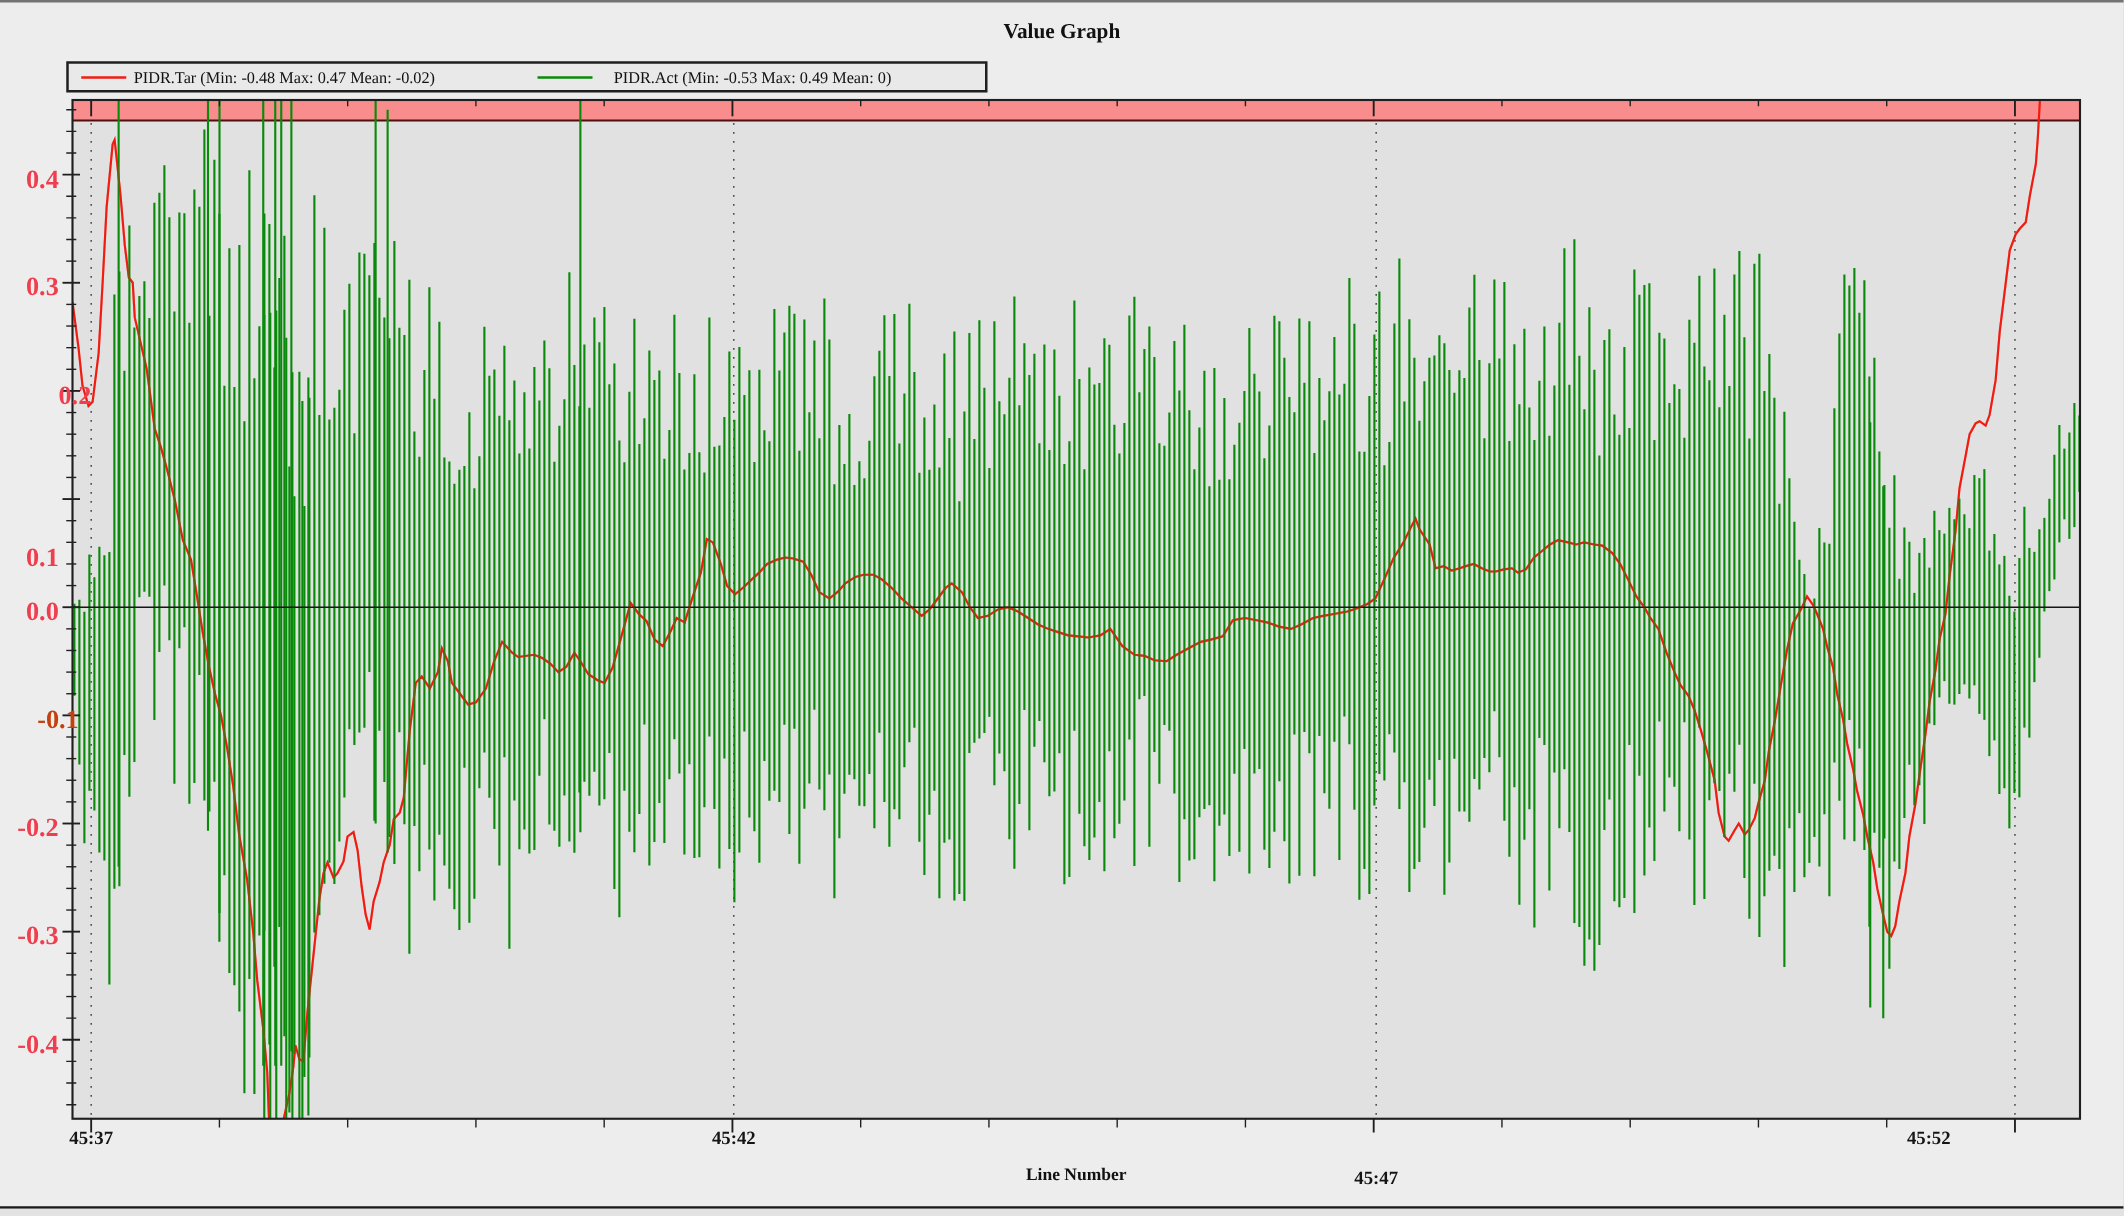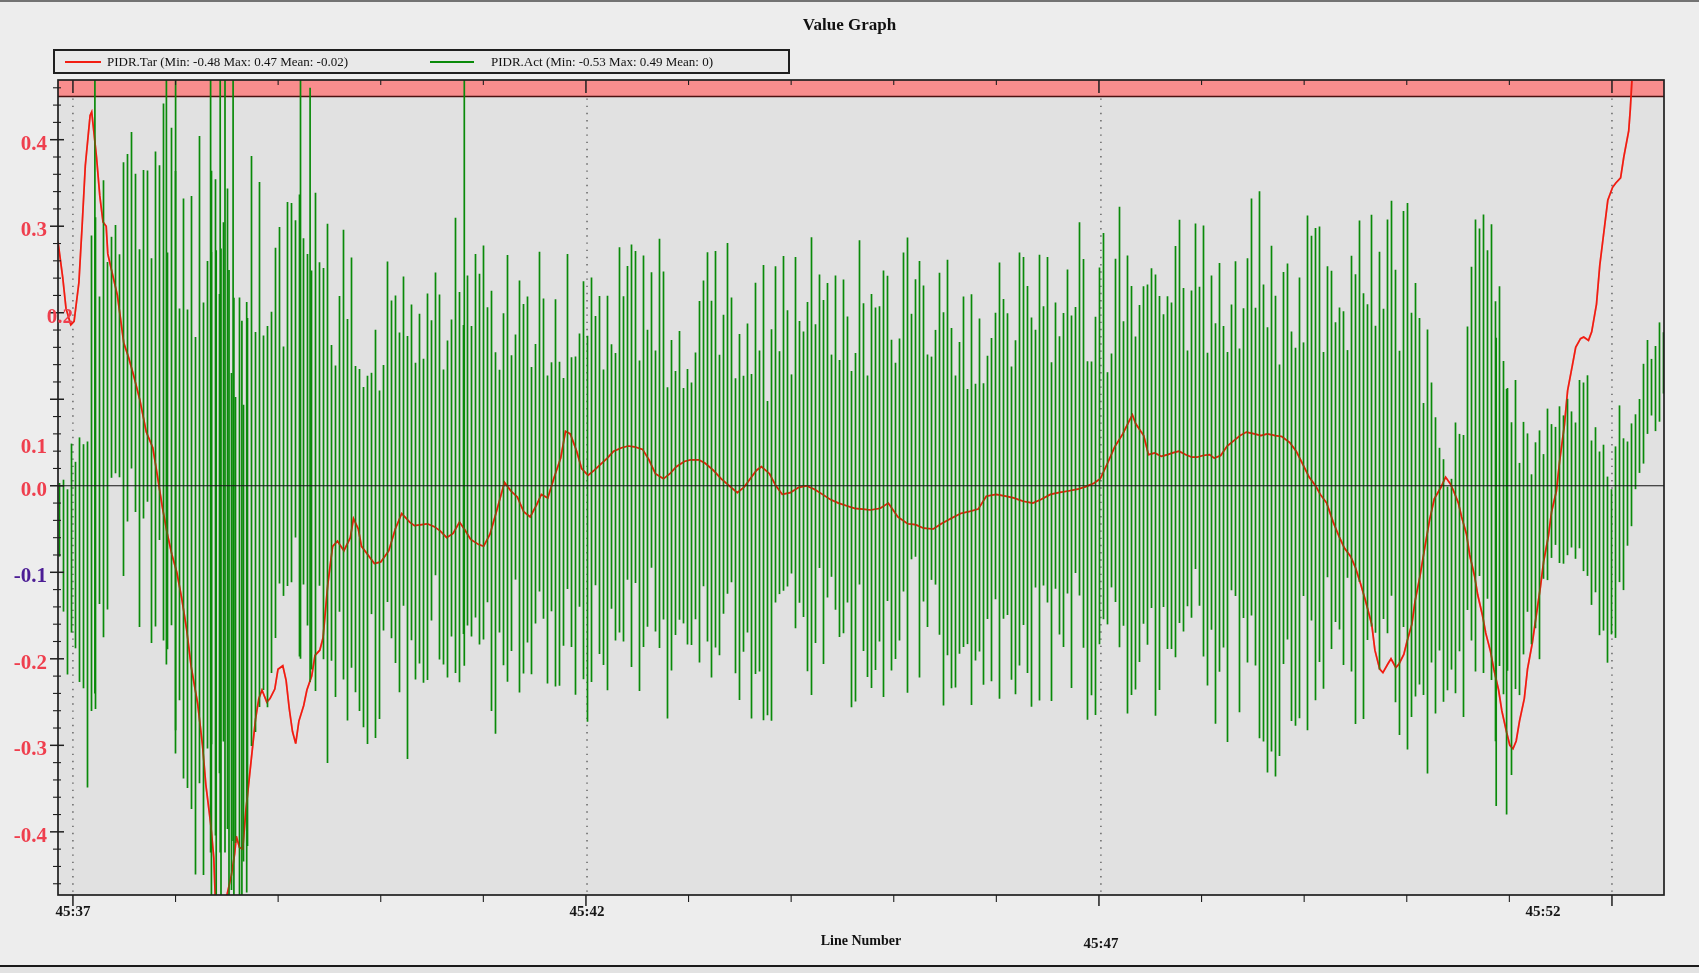--- a/index.html
+++ b/index.html
@@ -580,21 +580,21 @@
   <div id="labelLayer">
       <div class="tick-label-x" style="left: 37.9358px; top: 901px;">45:37</div>
       <div class="tick-label-x" style="left: 552.016px; top: 901px;">45:42</div>
       <div class="tick-label-x" style="left: 1065.94px; top: 933px;">45:47</div>
       <div class="tick-label-x" style="left: 1508px; top: 901px;">45:52</div>
       <div class="tick-label-y" style="top: 128.697px; color: rgb(239, 63, 78);">0.4</div>
       <div class="tick-label-y" style="top: 215.215px; color: rgb(239, 63, 78);">0.3</div>
       <div class="tick-label-y" style="top: 301.734px; color: rgb(239, 63, 78); margin-left: 26px;">0.2</div>
       <div class="tick-label-y" style="top: 410px; color: rgb(239, 63, 78); margin-top: 22px;">0.1</div>
       <div class="tick-label-y" style="top: 474.77px; color: rgb(239, 63, 78);">0.0</div>
-      <div class="tick-label-y" style="top: 561.288px; color: #4c1d95;">-0.1</div>
+      <div class="tick-label-y" style="top: 561.288px; color: #c2410c; margin-left: 16px;">-0.1</div>
       <div class="tick-label-y" style="top: 647.806px; color: rgb(239, 63, 78);">-0.2</div>
       <div class="tick-label-y" style="top: 734.324px; color: rgb(239, 63, 78);">-0.3</div>
       <div class="tick-label-y" style="top: 820.842px; color: rgb(239, 63, 78);">-0.4</div>
     </div>
 
   <div class="x-axis-title">Line Number</div>
 
   <div class="bottom-separator"></div>
   <div class="bottom-strip"></div>
 </div>

